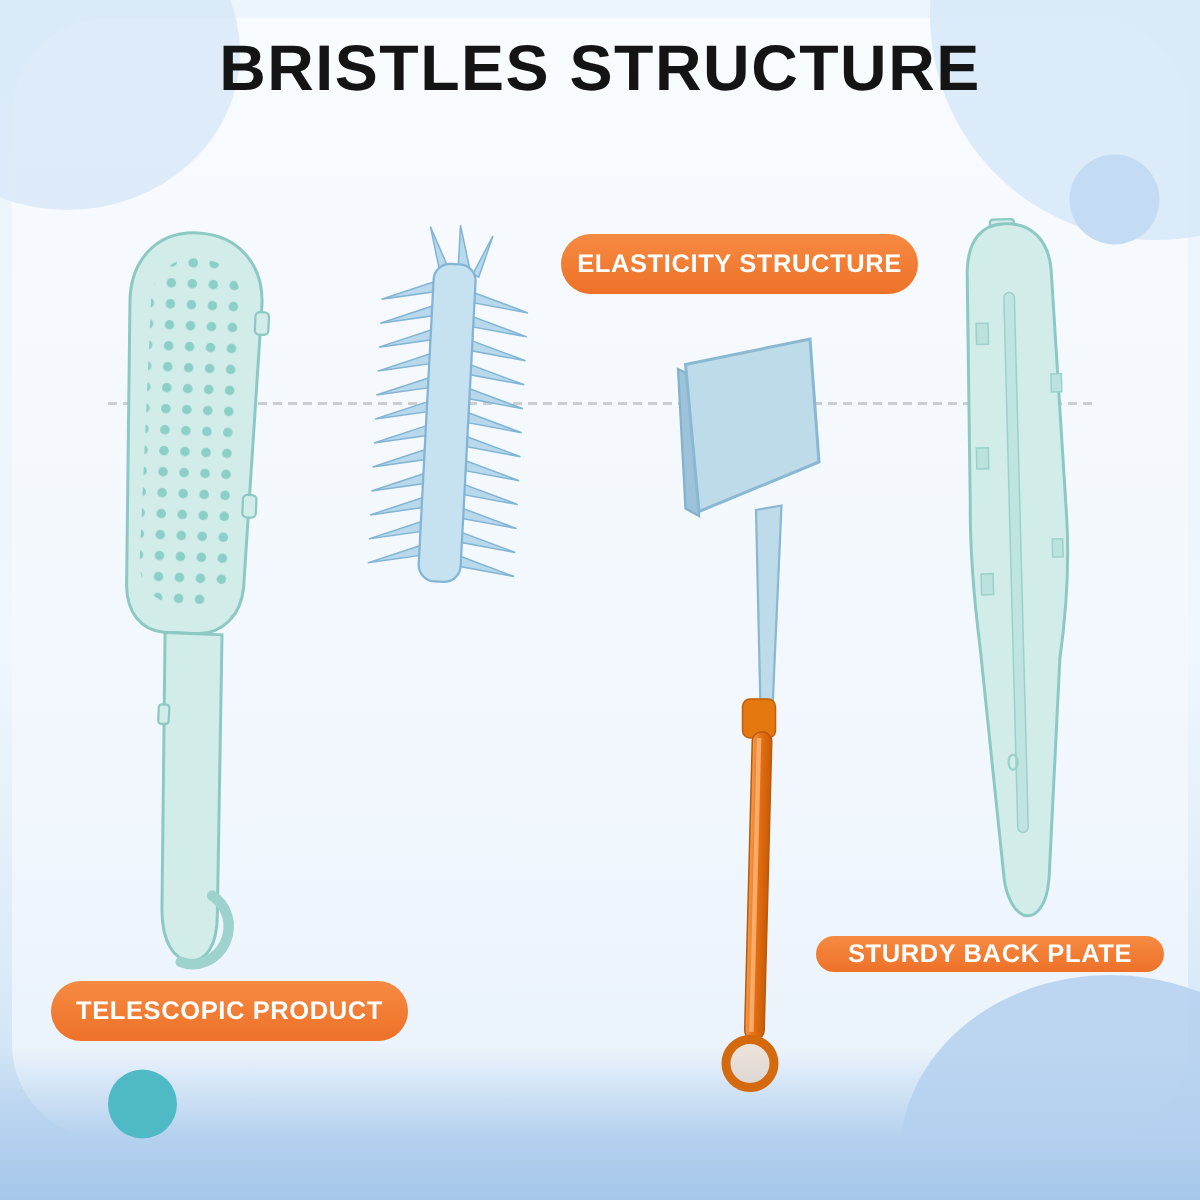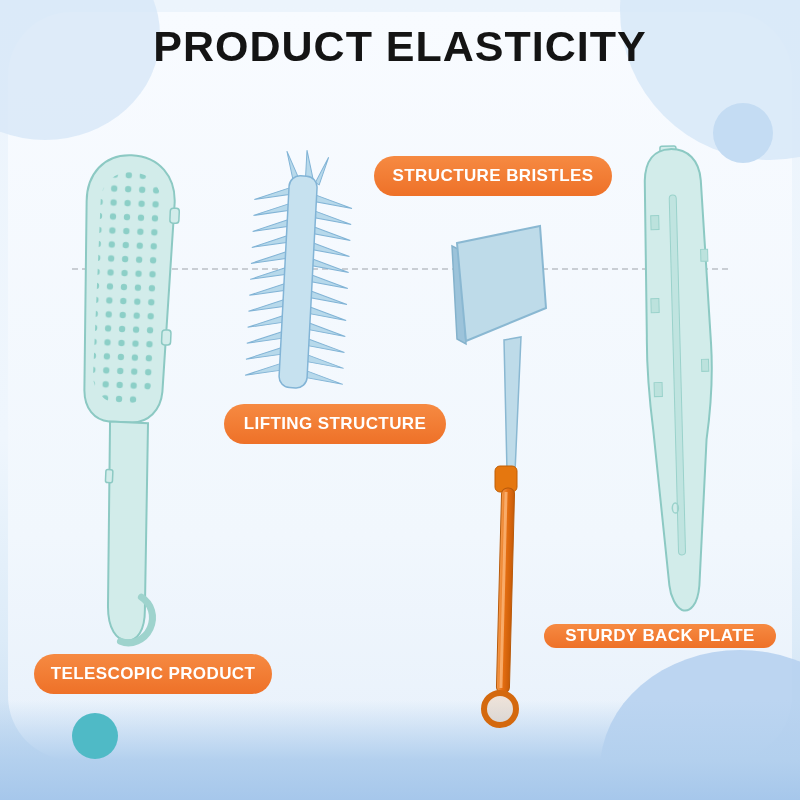--- a/index.html
+++ b/index.html
@@ -33,21 +33,21 @@
 <div class="canvas">
 
   <div class="blob blob-tl"></div>
   <div class="blob blob-tr"></div>
   <div class="blob blob-br"></div>
   <div class="panel"></div>
   <div class="circle-tr"></div>
   <div class="band"></div>
   <div class="circle-bl"></div>
 
-  <h1 class="title">PRODUCT ELASTICITY</h1>
+  <h1 class="title">BRISTLES STRUCTURE</h1>
 
   <div class="dashed-line"></div>
 
   <svg class="parts-svg" width="800" height="800" viewBox="0 0 800 800">
     <defs>
       <pattern id="holes" width="14" height="14" patternUnits="userSpaceOnUse">
         <circle cx="7" cy="7" r="3.2" fill="#8ccfc7"></circle>
       </pattern>
       <linearGradient id="rodGrad" x1="0" y1="0" x2="1" y2="0">
         <stop offset="0" stop-color="#f59b4e"></stop>
@@ -117,18 +117,17 @@
       <rect x="674" y="195" width="7" height="360" rx="3.5" fill="#c0e4e0" stroke="#9ad2cb" stroke-width="1"></rect>
       <rect x="655" y="215" width="8" height="14" fill="#bce2dd" stroke="#9ad2cb" stroke-width="1"></rect>
       <rect x="653" y="298" width="8" height="14" fill="#bce2dd" stroke="#9ad2cb" stroke-width="1"></rect>
       <rect x="654" y="382" width="8" height="14" fill="#bce2dd" stroke="#9ad2cb" stroke-width="1"></rect>
       <rect x="704" y="250" width="7" height="12" fill="#bce2dd" stroke="#9ad2cb" stroke-width="1"></rect>
       <rect x="702" y="360" width="7" height="12" fill="#bce2dd" stroke="#9ad2cb" stroke-width="1"></rect>
       <ellipse cx="672" cy="508" rx="3" ry="5" fill="none" stroke="#9ad2cb" stroke-width="1.5"></ellipse>
     </g>
   </svg>
 
-  <div class="pill" style="left:374px;top:156px;width:238px;height:40px">STRUCTURE BRISTLES</div>
-  <div class="pill" style="left:224px;top:404px;width:222px;height:40px">LIFTING STRUCTURE</div>
+  <div class="pill" style="left:374px;top:156px;width:238px;height:40px">ELASTICITY STRUCTURE</div>
   <div class="pill" style="left:34px;top:654px;width:238px;height:40px">TELESCOPIC PRODUCT</div>
   <div class="pill" style="left:544px;top:624px;width:232px;height:24px">STURDY BACK PLATE</div>
 
 </div>
 
 </body></html>

